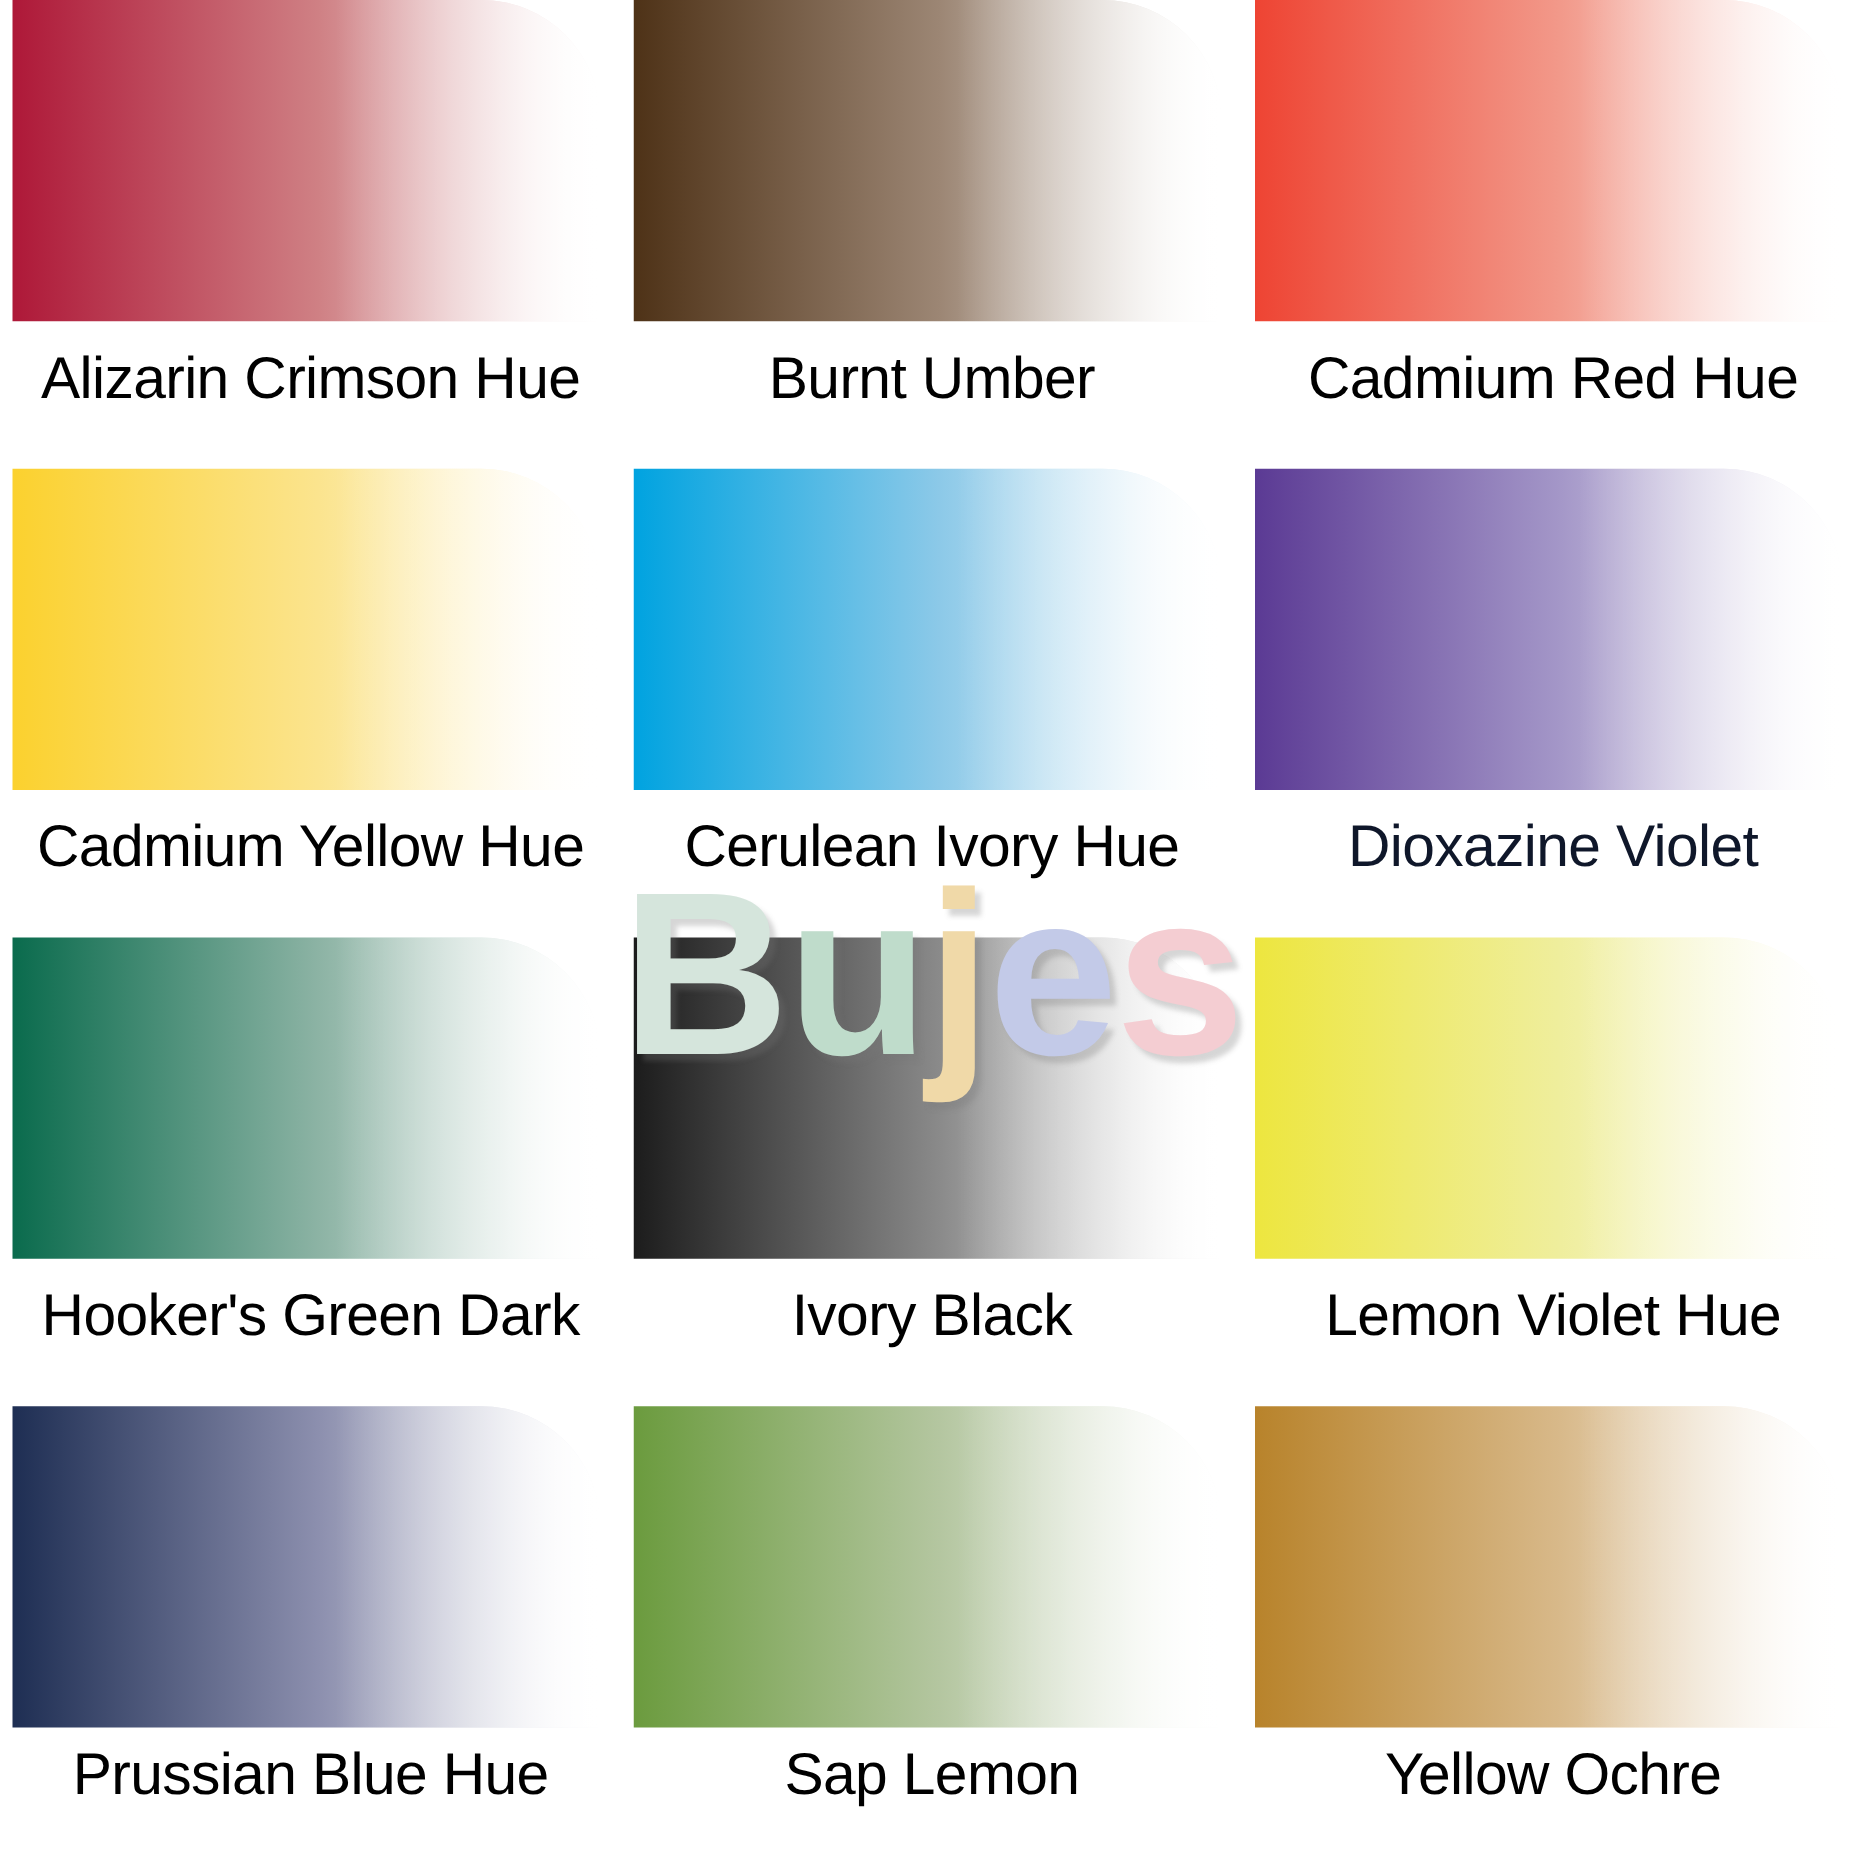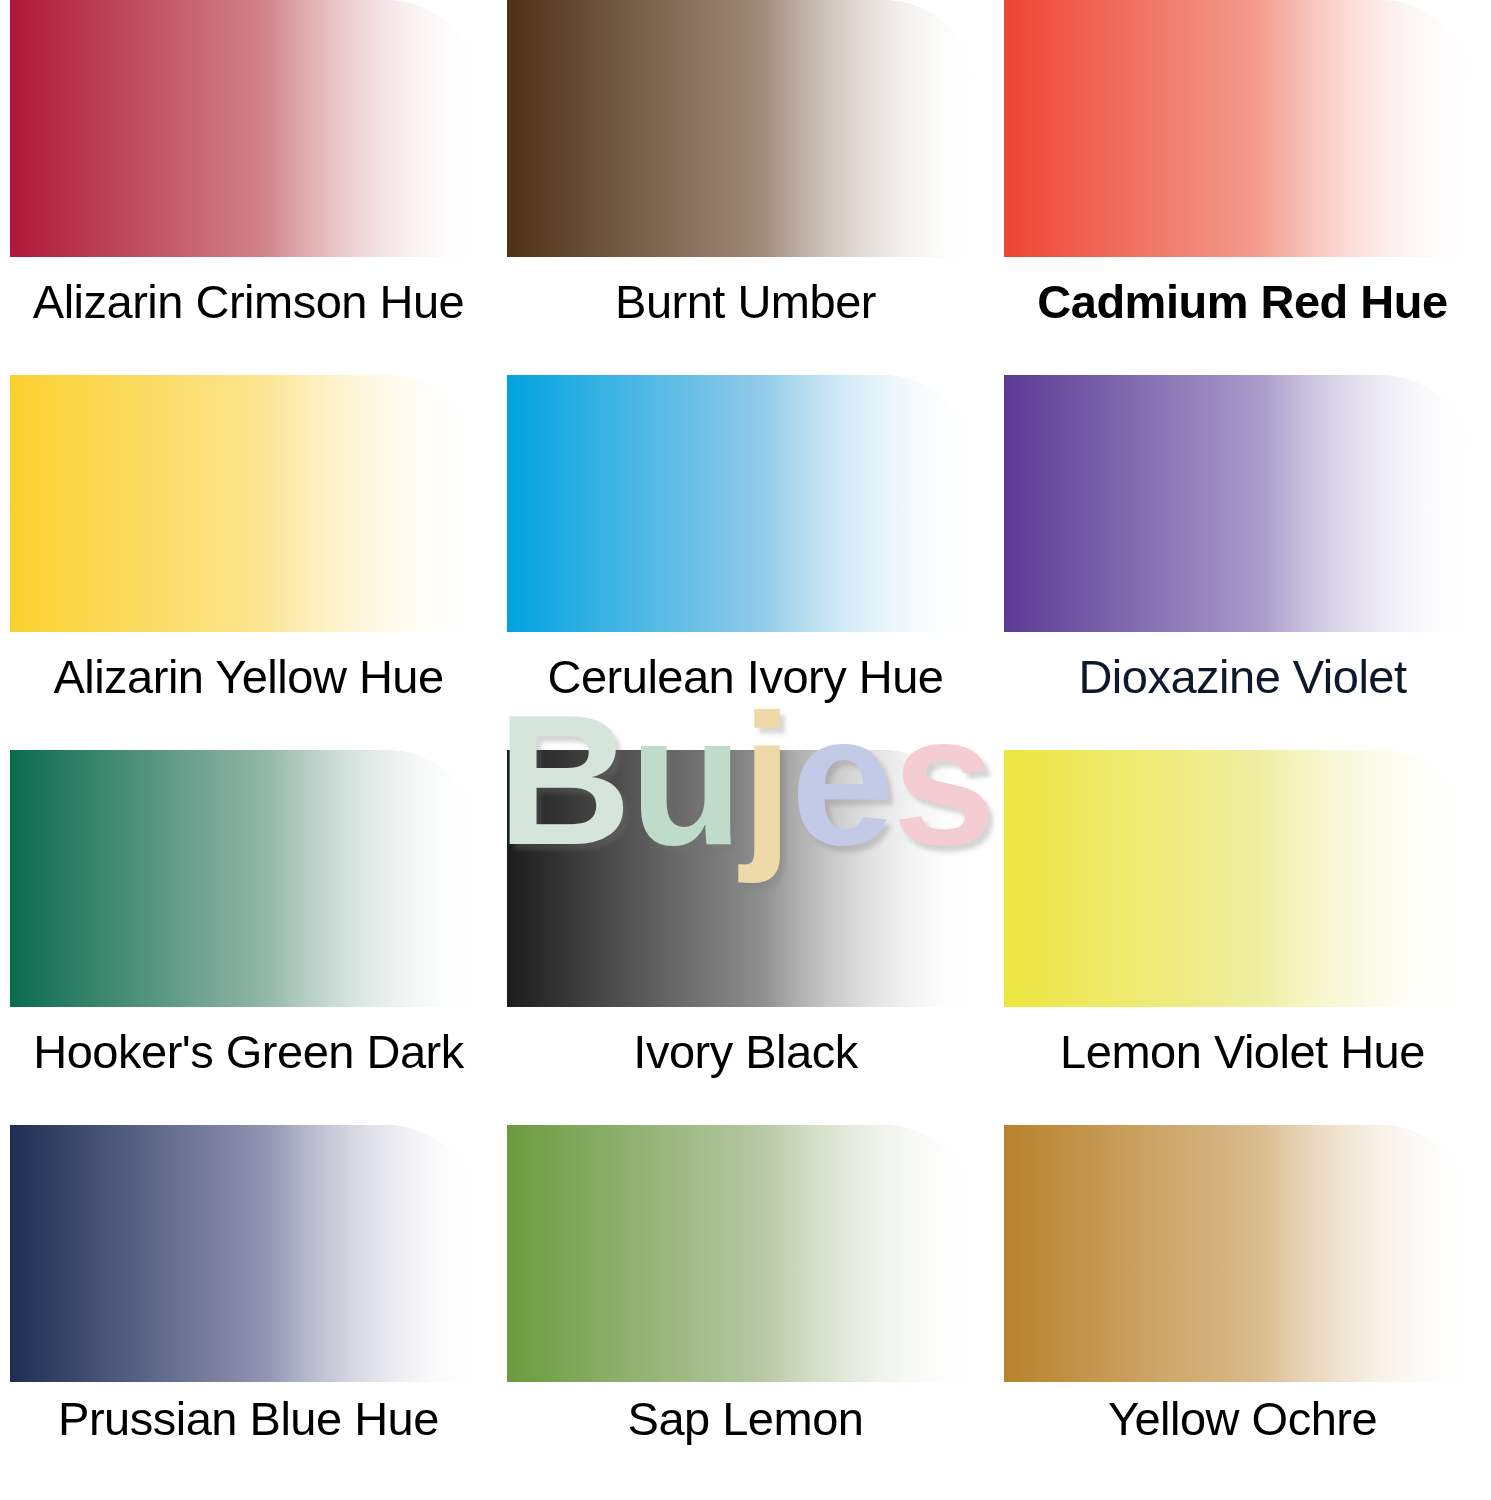--- a/index.html
+++ b/index.html
@@ -128,28 +128,28 @@
           <div class="swatch" style="background: linear-gradient(to right, rgb(78, 50, 23) 0%, rgb(156, 134, 116) 52%, rgb(255, 255, 255) 100%);"></div>
           <div class="swatch-fade" style="background: linear-gradient(to right, rgba(255, 255, 255, 0) 55%, rgba(255, 255, 255, 0.55) 82%, rgb(255, 255, 255) 100%);"></div>
         </div>
         <div class="cell-label" style="color: rgb(0, 0, 0);">Burnt Umber</div>
       </div>
       <div class="cell row-0">
         <div class="swatch-wrap">
           <div class="swatch" style="background: linear-gradient(to right, rgb(238, 68, 51) 0%, rgb(242, 153, 138) 52%, rgb(255, 255, 255) 100%);"></div>
           <div class="swatch-fade" style="background: linear-gradient(to right, rgba(255, 255, 255, 0) 55%, rgba(255, 255, 255, 0.55) 82%, rgb(255, 255, 255) 100%);"></div>
         </div>
-        <div class="cell-label" style="color: rgb(0, 0, 0); font-weight: bold;">Cadmium Red Hue</div>
+        <div class="cell-label" style="color: rgb(0, 0, 0);">Cadmium Red Hue</div>
       </div>
       <div class="cell row-1">
         <div class="swatch-wrap">
           <div class="swatch" style="background: linear-gradient(to right, rgb(251, 209, 46) 0%, rgb(251, 228, 142) 52%, rgb(255, 255, 255) 100%);"></div>
           <div class="swatch-fade" style="background: linear-gradient(to right, rgba(255, 255, 255, 0) 55%, rgba(255, 255, 255, 0.55) 82%, rgb(255, 255, 255) 100%);"></div>
         </div>
-        <div class="cell-label" style="color: rgb(0, 0, 0);">Alizarin Yellow Hue</div>
+        <div class="cell-label" style="color: rgb(0, 0, 0);">Cadmium Yellow Hue</div>
       </div>
       <div class="cell row-1">
         <div class="swatch-wrap">
           <div class="swatch" style="background: linear-gradient(to right, rgb(0, 163, 224) 0%, rgb(140, 201, 232) 52%, rgb(255, 255, 255) 100%);"></div>
           <div class="swatch-fade" style="background: linear-gradient(to right, rgba(255, 255, 255, 0) 55%, rgba(255, 255, 255, 0.55) 82%, rgb(255, 255, 255) 100%);"></div>
         </div>
         <div class="cell-label" style="color: rgb(0, 0, 0);">Cerulean Ivory Hue</div>
       </div>
       <div class="cell row-1">
         <div class="swatch-wrap">

